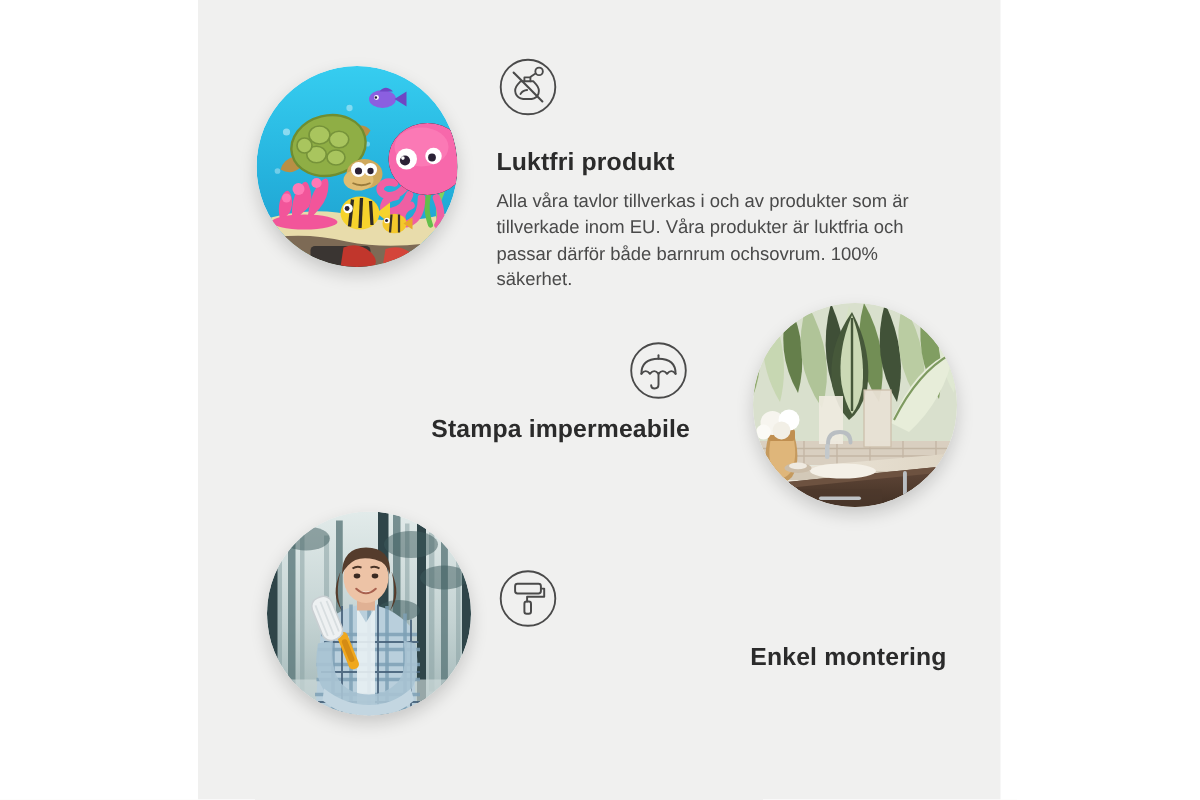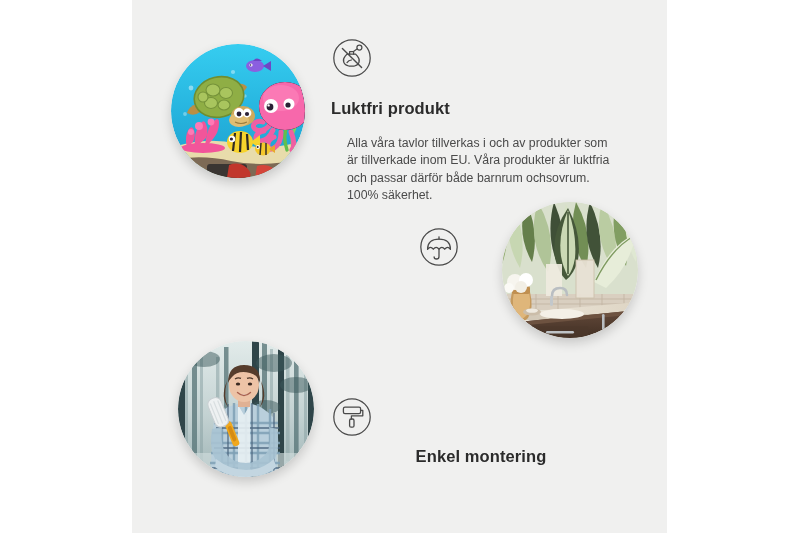--- a/index.html
+++ b/index.html
@@ -46,21 +46,21 @@
   }
   .feature h2 {
     margin: 0;
     font-size: 16.5px;
     font-weight: bold;
     color: #2b2b2b;
     letter-spacing: 0.1px;
     line-height: 1.25;
   }
   .feature p {
-    margin: 16px;
+    margin: 0;
     font-size: 12.3px;
     color: #4a4a4a;
     line-height: 1.42;
   }
 
   
   #feature-odourless {
     left: 331px;
     top: 38px;
     width: 300px;
@@ -75,23 +75,23 @@
     top: 227px;
     width: 300px;
     text-align: right;
   }
   #feature-waterproof .icon-wrap { margin: 0 1px 9px auto; }
   #feature-waterproof h2 { margin-bottom: 6px; }
 
   
   #feature-easy-mount {
     left: 331px;
-    top: 397px;
+    top: 379px;
     width: 300px;
-    text-align: center;
+    text-align: right;
   }
   #feature-easy-mount .icon-wrap { margin: 0 0 9px 1px; }
   #feature-easy-mount h2 { margin-bottom: 6px; }
 
   
   .photo {
     position: absolute;
     border-radius: 50%;
     overflow: hidden;
     box-shadow: 0 5px 11px rgba(0,0,0,0.17);
@@ -458,20 +458,21 @@
       <svg viewBox="0 0 40 40" aria-hidden="true">
         <circle cx="20" cy="20" r="18.2" fill="none" stroke="#4a4a4a" stroke-width="1.25"></circle>
         <g fill="none" stroke="#4a4a4a" stroke-width="1.3" stroke-linecap="round" stroke-linejoin="round">
           <path d="M8.6 22.2 q0 -10 11.4 -10 q11.4 0 11.4 10"></path>
           <path d="M8.6 22.2 q2.9 -3.6 5.7 0 q2.9 -3.6 5.7 0 q2.9 -3.6 5.7 0 q2.9 -3.6 5.7 0"></path>
           <path d="M20 22.2 l0 7.2 q0 2.6 -2.6 2.6 q-2.3 0 -2.3 -2.2"></path>
           <path d="M20 12.2 l0 -2.4"></path>
         </g>
       </svg>
     </div>
+    <h2>Stampa impermeabile</h2>
   </div>
 
   <div class="feature" id="feature-easy-mount">
     <div class="icon-wrap">
       <svg viewBox="0 0 40 40" aria-hidden="true">
         <circle cx="20" cy="20" r="18.2" fill="none" stroke="#4a4a4a" stroke-width="1.25"></circle>
         <g fill="none" stroke="#4a4a4a" stroke-width="1.3" stroke-linecap="round" stroke-linejoin="round">
           <rect x="11.4" y="10.2" width="17.2" height="6.4" rx="1.6"></rect>
           <path d="M28.6 13.4 l2.2 0 l0 5.4 l-11.4 0 l0 3.2"></path>
           <rect x="17.6" y="22" width="4.4" height="8.2" rx="1.5"></rect>

